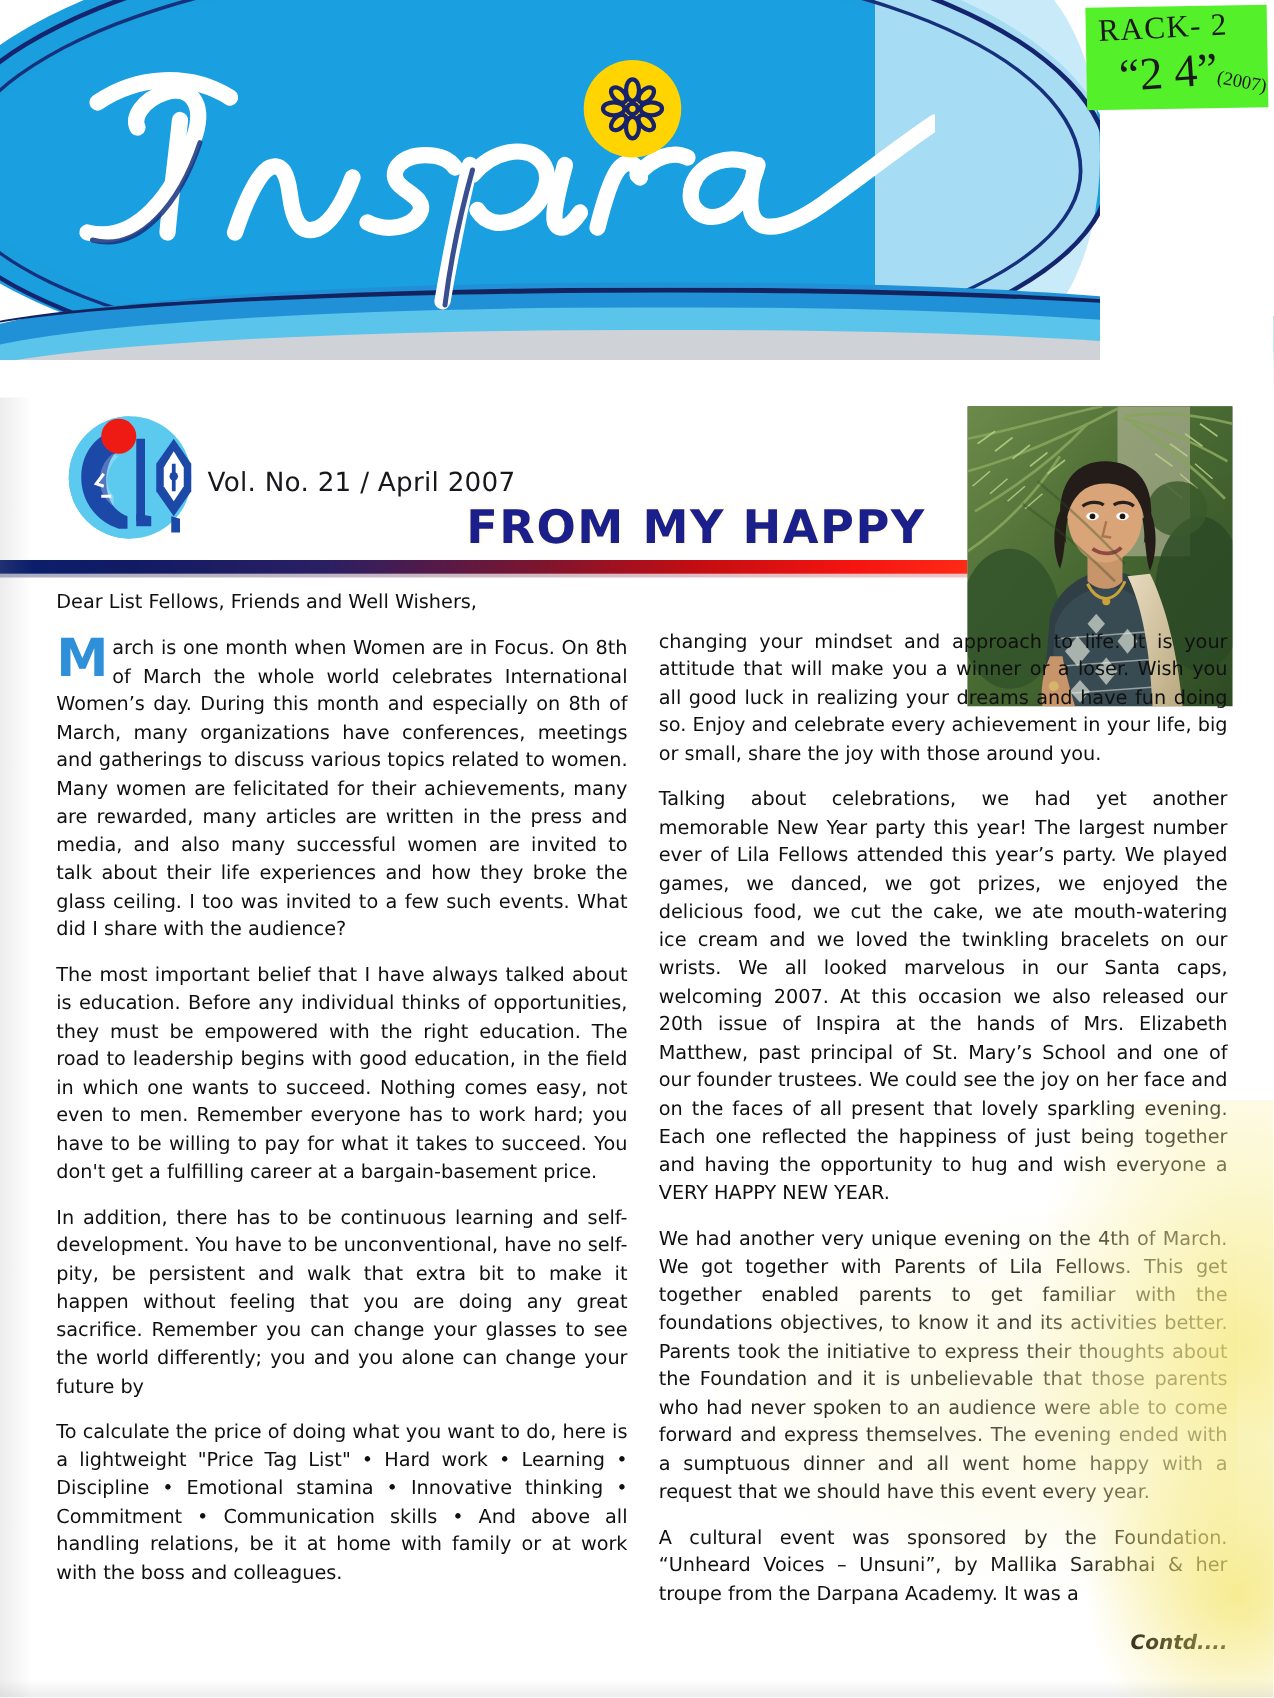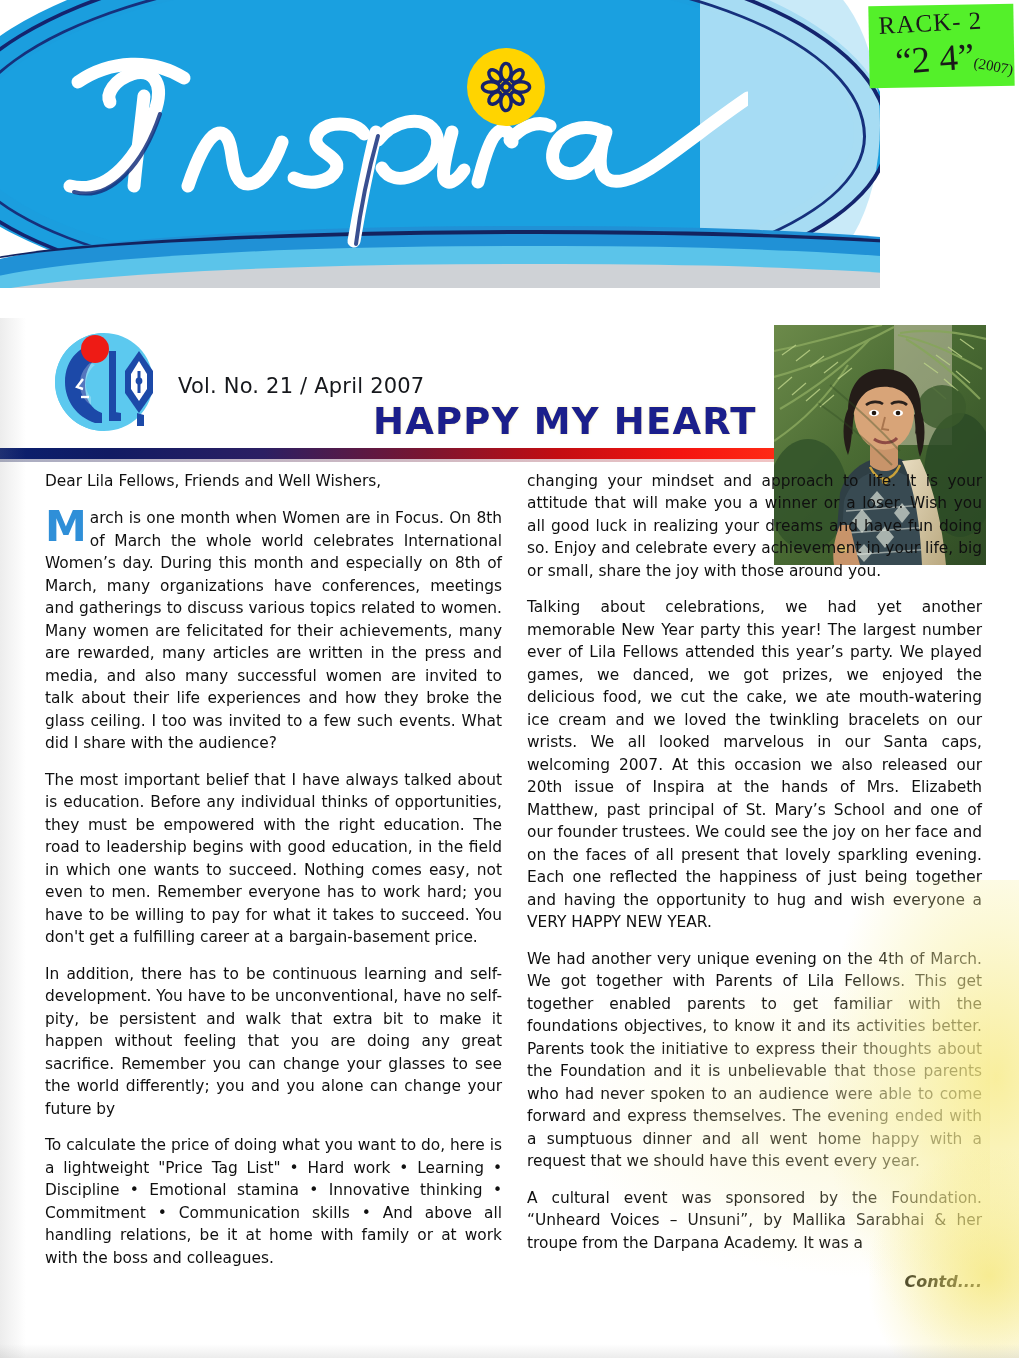--- a/index.html
+++ b/index.html
@@ -115,21 +115,21 @@
 
   
   .header-band{
     position:absolute;left:0;top:318px;width:1019px;height:130px;
     background:#ffffff;
   }
   .logo-mark{
     position:absolute;left:45px;top:9px;width:118px;height:112px;
   }
   .volline{
-    position:absolute;left:178px;top:56px;
+    position:absolute;left:166px;top:56px;
     font-size:21px;color:#16181c;letter-spacing:.2px;
     font-family:"DejaVu Sans","Liberation Sans",sans-serif;
   }
   .from-my-heart{
     position:absolute;left:373px;top:82px;
     font-size:37px;font-weight:bold;color:#1b1f8c;
     letter-spacing:1.2px;
     font-family:"DejaVu Sans","Liberation Sans",sans-serif;
     text-shadow:0 0 3px rgba(255,240,170,.9);
   }
@@ -296,21 +296,21 @@
       <path d="M64 84 L64 94 L76 94 L76 86 Z" fill="#1c49a8"></path>
 
       <path d="M94 24 L108 44 L108 66 L94 86 L80 66 L80 44 Z" fill="#1c49a8"></path>
       <path d="M94 34 L102 47 L102 62 L94 74 L86 62 L86 47 Z" fill="#ffffff"></path>
       <path d="M94 44 L94 66" stroke="#1c49a8" stroke-width="3"></path>
       <circle cx="94" cy="54" r="3.4" fill="#1c49a8"></circle>
       <path d="M92 86 L92 99 L99 99 L99 88 Z" fill="#1c49a8"></path>
     </svg>
   </div>
   <div class="volline">Vol. No. 21 / April 2007</div>
-  <div class="from-my-heart">HAPPY MY HEART</div>
+  <div class="from-my-heart">FROM MY HAPPY</div>
 </div>
 
 <div class="divider"></div>
 <div class="divider-shadow"></div>
 
 <div class="portrait">
   <svg width="212" height="240" viewBox="0 0 212 240" aria-hidden="true">
     <defs>
       <linearGradient id="bgGreen" x1="0" y1="0" x2="1" y2="1">
         <stop offset="0%" stop-color="#6c8a4a"></stop>
@@ -392,35 +392,35 @@
     <circle cx="69" cy="224" r="4" fill="#d8bd6a" opacity=".8"></circle>
 
     <g stroke="#2f4a22" stroke-width="2" opacity=".35" fill="none">
       <path d="M56 60 C80 80, 104 102, 126 126"></path>
       <path d="M44 78 C70 96, 96 118, 118 140"></path>
     </g>
   </svg>
 </div>
 
 <div class="col col-left">
-  <p class="salutation">Dear Lila Fellows, Friends and Well Wishers,</p>
+  <p class="salutation">Dear List Fellows, Friends and Well Wishers,</p>
 
   <p class="dropcap-para">
     <span class="dropcap">M</span><span>arch is one month when Women are in Focus. On 8th of March the whole world celebrates International Women’s day. During this month and especially on 8th of March, many organizations have conferences, meetings and gatherings to discuss various topics related to women. Many women are felicitated for their achievements, many are rewarded, many articles are written in the press and media, and also many successful women are invited to talk about their life experiences and how they broke the glass ceiling. I too was invited to a few such events. What did I share with the audience?</span>
   </p>
 
   <p>The most important belief that I have always talked about is education. Before any individual thinks of opportunities, they must be empowered with the right education. The road to leadership begins with good education, in the field in which one wants to succeed. Nothing comes easy, not even to men. Remember everyone has to work hard; you have to be willing to pay for what it takes to succeed. You don't get a fulfilling career at a bargain-basement price.</p>
 
   <p>In addition, there has to be continuous learning and self-development. You have to be unconventional, have no self-pity, be persistent and walk that extra bit to make it happen without feeling that you are doing any great sacrifice.  Remember you can change your glasses to see the world differently; you and you alone can change your future by</p>
 
   <p>To calculate the price of doing what you want to do, here is a lightweight "Price Tag List"  • Hard work • Learning • Discipline • Emotional stamina • Innovative thinking • Commitment • Communication skills • And above all handling relations, be it at home with family or at work with the boss and colleagues.</p>
 </div>
 
 <div class="col col-right">
-  <p style="text-align:justify;">
+  <p style="text-align:justify;margin-top:32px;">
     <span style="float:right;width:0;height:98px;"></span>
     <span>changing your mindset and approach to life. It is your attitude that will make you a winner or a loser. Wish you all good luck in realizing your dreams and have fun doing so. Enjoy and celebrate every achievement in your life, big or small, share the joy with those around you.</span>
   </p>
 
   <p>Talking about celebrations, we had yet another memorable New Year party this year! The largest number ever of Lila Fellows attended this year’s party. We played games, we danced, we got prizes, we enjoyed the delicious food, we cut the cake, we ate mouth-watering ice cream and we loved the twinkling bracelets on our wrists. We all looked marvelous in our Santa caps, welcoming 2007.  At this occasion we also released our 20th issue of Inspira at the hands of Mrs. Elizabeth Matthew, past principal of St. Mary’s School and one of our founder trustees. We could see the joy on her face and on the faces of all present that lovely sparkling evening. Each one reflected the happiness of just being together and having the opportunity to hug and wish everyone a VERY HAPPY NEW YEAR.</p>
 
   <p>We had another very unique evening on the 4th of March. We got together with Parents of Lila Fellows. This get together enabled parents to get familiar with the foundations objectives, to know it and its activities better. Parents took the initiative to express their thoughts about the Foundation and it is unbelievable that those parents who had never spoken to an audience were able to come forward and express themselves.  The evening ended with a sumptuous dinner and all went home happy with a request that we should have this event every year.</p>
 
   <p>A cultural event was sponsored by the Foundation. “Unheard Voices – Unsuni”, by Mallika Sarabhai &amp; her troupe from the Darpana Academy. It was a</p>
 

